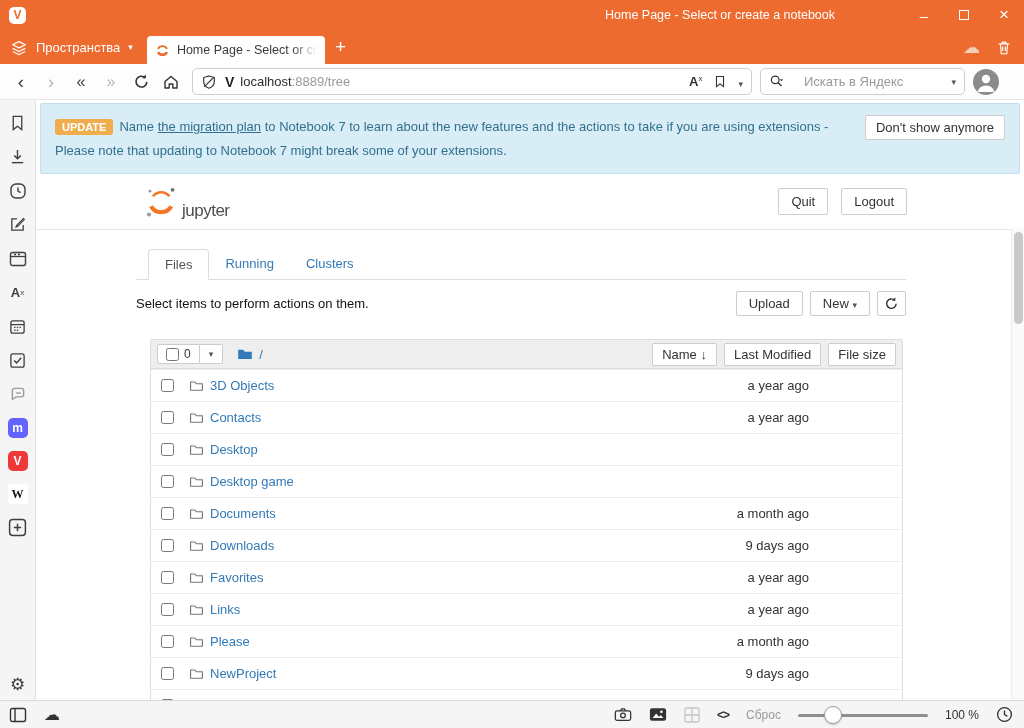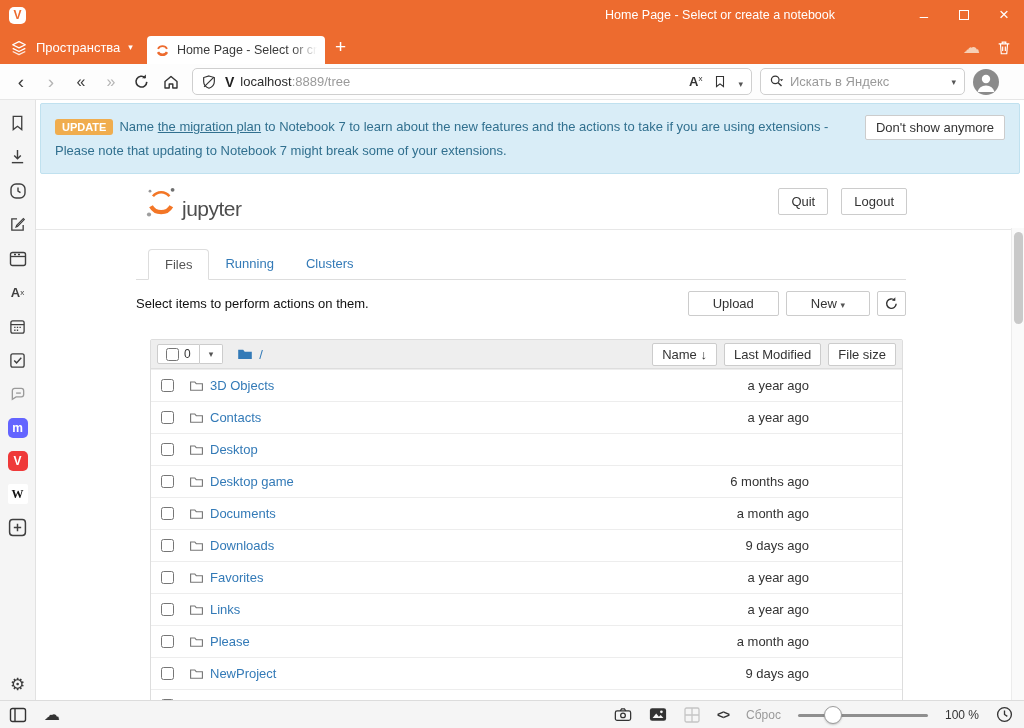--- a/index.html
+++ b/index.html
@@ -41,21 +41,21 @@
   .nav-glyph.dis { color:#b5b5b5; }
   .addressbar { margin-left:6px; width:560px; height:27px; border:1px solid #cfcfcf; border-radius:5px;
     background:#fff; display:flex; align-items:center; padding:0 8px; }
   .url { font-size:13px; color:#2b2b2b; margin-left:6px; flex:1; }
   .url .muted { color:#9a9a9a; }
   .addr-tools { display:flex; align-items:flex-end; gap:11px; }
   .translate-glyph { font-size:13px; color:#333; font-weight:bold; }
   .translate-glyph sup { font-size:8px; font-weight:normal; }
   .caret { font-size:9px; color:#555; }
   .searchbox { margin-left:8px; width:205px; height:27px; border:1px solid #cfcfcf; border-radius:5px;
-    background:#fff; display:flex; align-items:center; padding:0 8px; gap:6px; }
+    background:#fff; display:flex; align-items:center; padding:0 8px; gap:20px; }
   .searchbox input { border:none; outline:none; flex:1; font-size:13px; width:120px;
     font-family:"Liberation Sans", sans-serif; color:#333; }
   .searchbox input::placeholder { color:#9a9a9a; }
   .avatar { margin-left:8px; width:26px; height:26px; border-radius:50%; background:#8b8b8b;
     display:flex; align-items:center; justify-content:center; }
 
   
   .sidebar { position:absolute; left:0; top:100px; width:36px; height:600px; background:#f5f5f5;
     border-right:1px solid #e2e2e2; display:flex; flex-direction:column; align-items:center;
     padding-top:12px; gap:13px; }
@@ -74,34 +74,34 @@
   .banner a { color:var(--banner_text,#31708f); }
   .badge { background:var(--badge_bg,#f0ad4e); color:#fff; font-size:11px; font-weight:bold;
     padding:2px 7px; border-radius:3px; margin-right:6px; }
   .dismiss-btn { float:right; background:#fff; border:1px solid #ccc; border-radius:2px;
     color:#333; font-size:13px; padding:4px 10px; margin-left:14px;
     font-family:"Liberation Sans", sans-serif; }
 
   .jp-header { display:flex; align-items:center; height:56px; border-bottom:1px solid #e7e7e7;
     padding:0 117px 0 108px; }
   .jp-logo { display:flex; align-items:flex-end; gap:4px; }
-  .jp-wordmark { font-size:21px; color:#4e4e4e; letter-spacing:-0.5px; line-height:1; }
+  .jp-wordmark { font-size:17px; color:#4e4e4e; letter-spacing:-0.5px; line-height:1; }
   .jp-header-btns { margin-left:auto; display:flex; gap:13px; }
   .btn { background:#fff; border:1px solid #ccc; border-radius:2px; color:#333; font-size:13px;
     padding:5px 12px; font-family:"Liberation Sans", sans-serif; }
 
   .container { width:770px; margin-left:100px; }
   .jp-tabs { margin-top:19px; display:flex; border-bottom:1px solid #ddd; padding-left:12px; }
   .jp-tab { font-size:13px; padding:7px 16px; color:var(--link,#337ab7); margin-bottom:-1px; }
   .jp-tab.active { color:#555; background:#fff; border:1px solid #ddd; border-bottom:1px solid #fff;
     border-radius:4px 4px 0 0; }
   .action-row { margin-top:11px; display:flex; align-items:center; }
   .hint { font-size:13px; color:#111; }
   .action-btns { margin-left:auto; display:flex; gap:7px; align-items:center; }
-  .btn.sm { padding:4px 24px; }
+  .btn.sm { padding:4px 12px; }
   .btn.icon-btn { padding:4px 6px; line-height:0; }
 
   .list { margin-top:23px; margin-left:14px; width:753px; border:1px solid #ddd; border-radius:2px; }
   .list-header { background:#eee; border-bottom:1px solid #ddd; display:flex; align-items:center;
     padding:3px 6px; height:29px; }
   .btn-group { display:flex; }
   .btn-group .btn { padding:2px 8px; font-size:12px; display:flex; align-items:center; gap:5px; }
   .btn-group .btn:first-child { border-radius:2px 0 0 2px; }
   .btn-group .btn:last-child { border-radius:0 2px 2px 0; border-left:none; padding:2px 9px; }
   .crumb { margin-left:14px; display:flex; align-items:center; gap:6px; }
@@ -397,21 +397,20 @@
             </svg></span>
         <a class="rowlink" href="#">Desktop</a>
           <span class="rowsize"></span>
       </div>
       <div class="row">
         <input type="checkbox" class="rowcheck" style="">
         <span class="ficon"><svg width="15" height="15" viewBox="0 0 16 16">
               <use href="#sym-folder-o"></use>
             </svg></span>
         <a class="rowlink" href="#">Desktop game</a>
-        <span class="rowdate">6 months ago</span>
           <span class="rowsize"></span>
       </div>
       <div class="row">
         <input type="checkbox" class="rowcheck" style="">
         <span class="ficon"><svg width="15" height="15" viewBox="0 0 16 16">
               <use href="#sym-folder-o"></use>
             </svg></span>
         <a class="rowlink" href="#">Documents</a>
         <span class="rowdate">a month ago</span>
           <span class="rowsize"></span>

